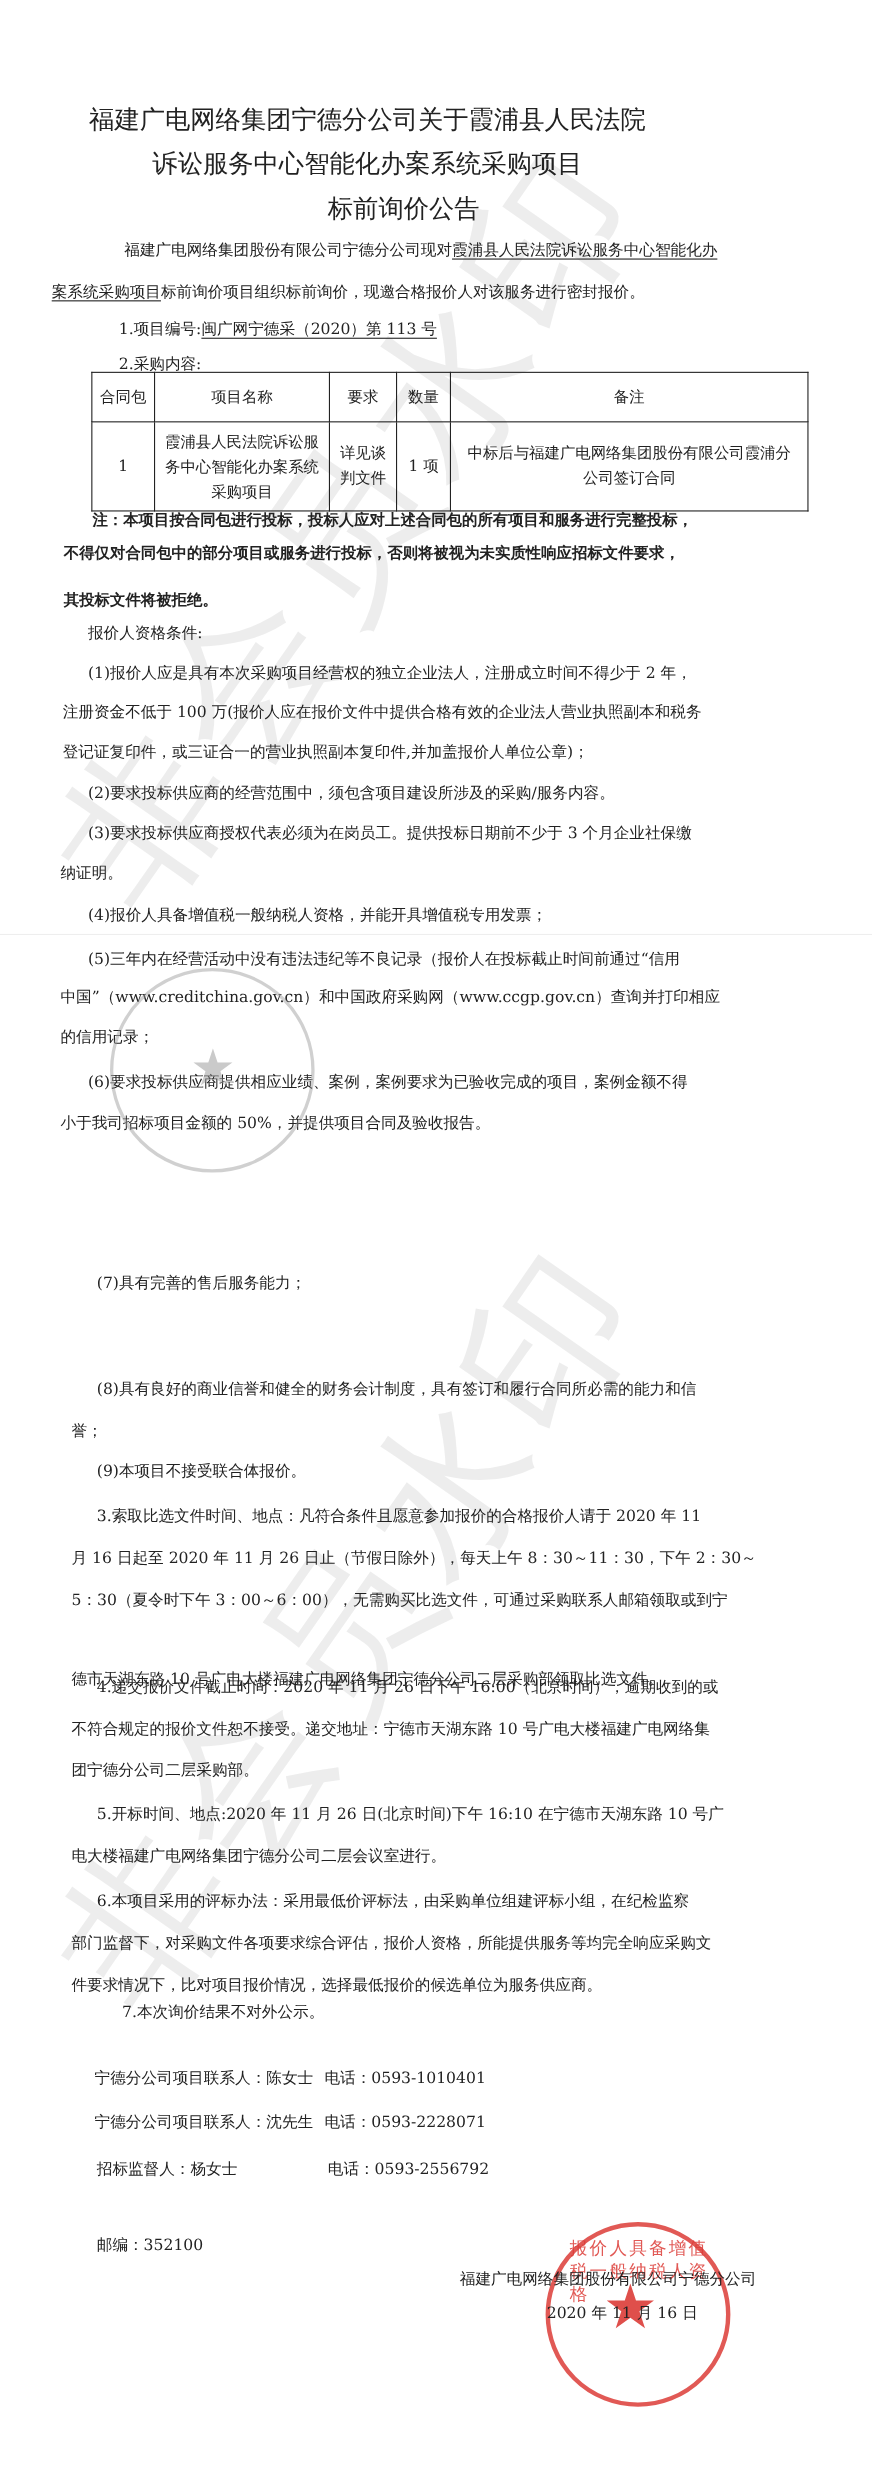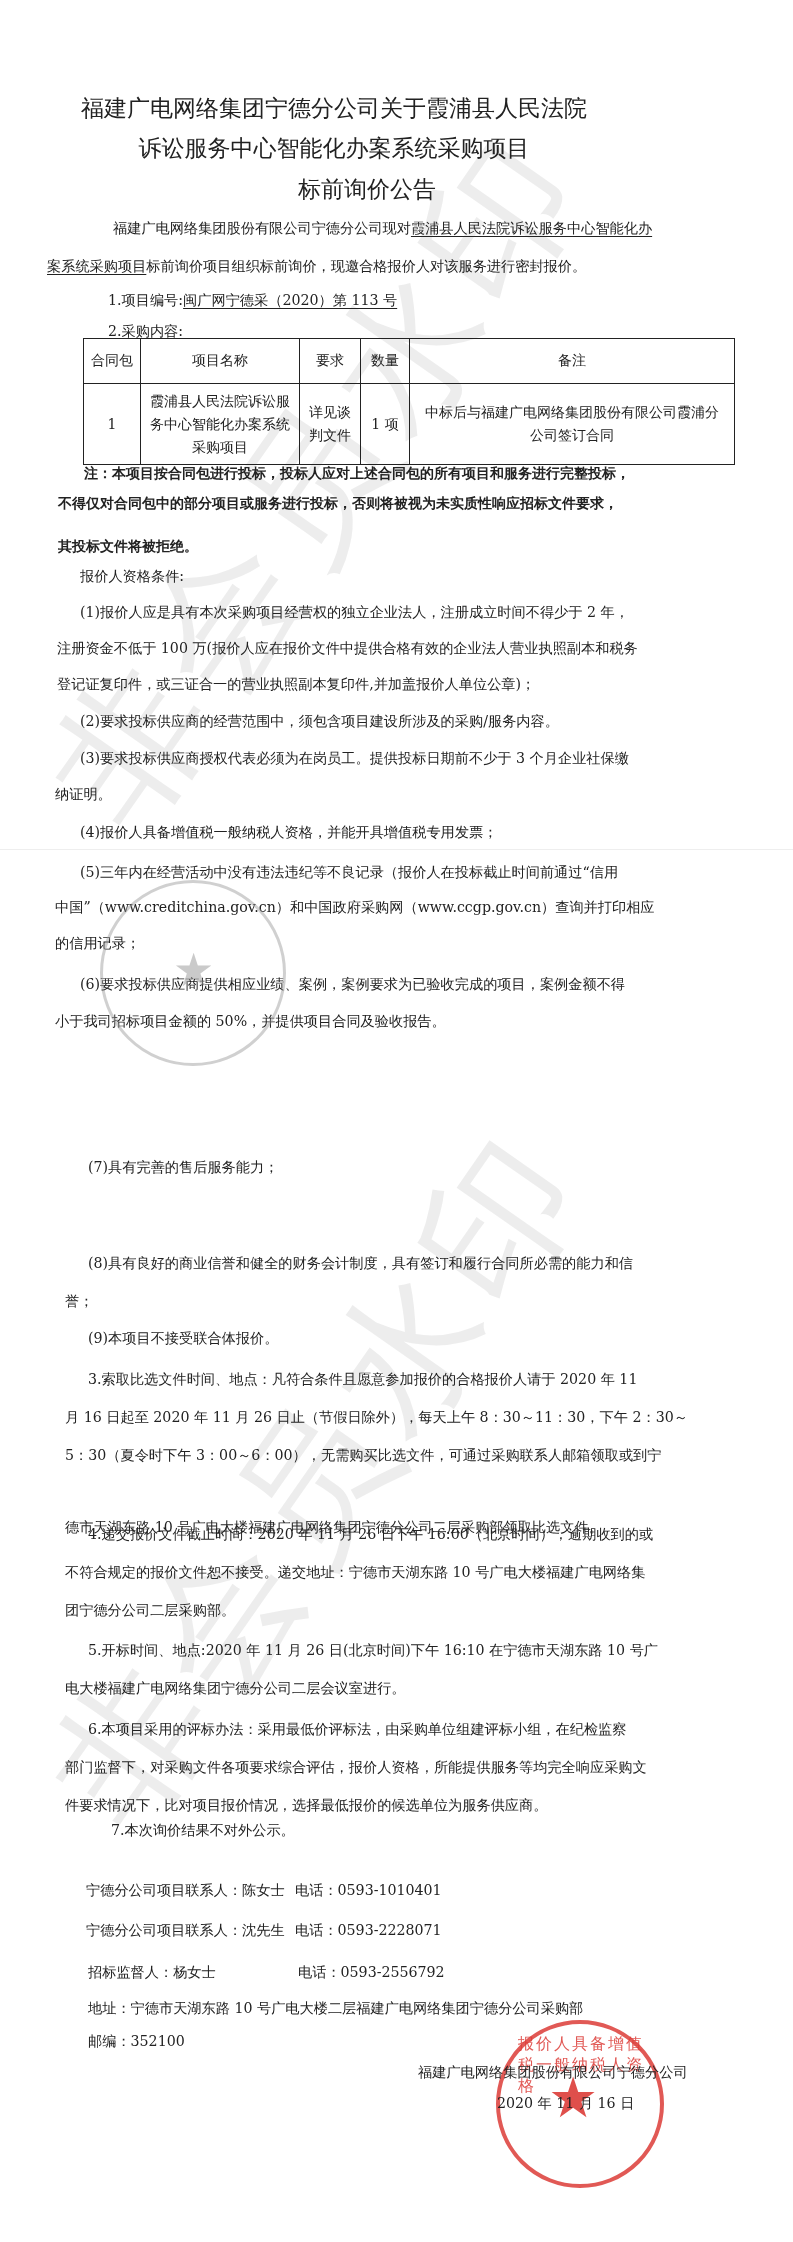--- a/index.html
+++ b/index.html
@@ -127,21 +127,20 @@
 
   <div class="p" style="left:111px; top:1808px; margin-top:12px;">7.本次询价结果不对外公示。</div>
 
   <div class="p" style="left:86px; top:1880px;">宁德分公司项目联系人：陈女士</div>
   <div class="p" style="left:295px; top:1880px;">电话：0593-1010401</div>
   <div class="p" style="left:86px; top:1920px;">宁德分公司项目联系人：沈先生</div>
   <div class="p" style="left:295px; top:1920px;">电话：0593-2228071</div>
   <div class="p" style="left:88px; top:1962px;">招标监督人：杨女士</div>
   <div class="p" style="left:298px; top:1962px;">电话：0593-2556792</div>
 
-  <div class="p" style="left:88px; top:1998px;">地址：宁德市天湖东路 10 号广电大楼二层福建广电网络集团宁德分公司采购部</div>
   <div class="p" style="left:88px; top:2031px;">邮编：352100</div>
 
   <div class="red-stamp">
     <span class="arc">报价人具备增值税一般纳税人资格</span>
     <span class="star">★</span>
   </div>
 
   <div class="p" style="left:418px; top:2062px;">福建广电网络集团股份有限公司宁德分公司</div>
   <div class="p" style="left:497px; top:2093px;">2020 年 11 月 16 日</div>
 </div>

